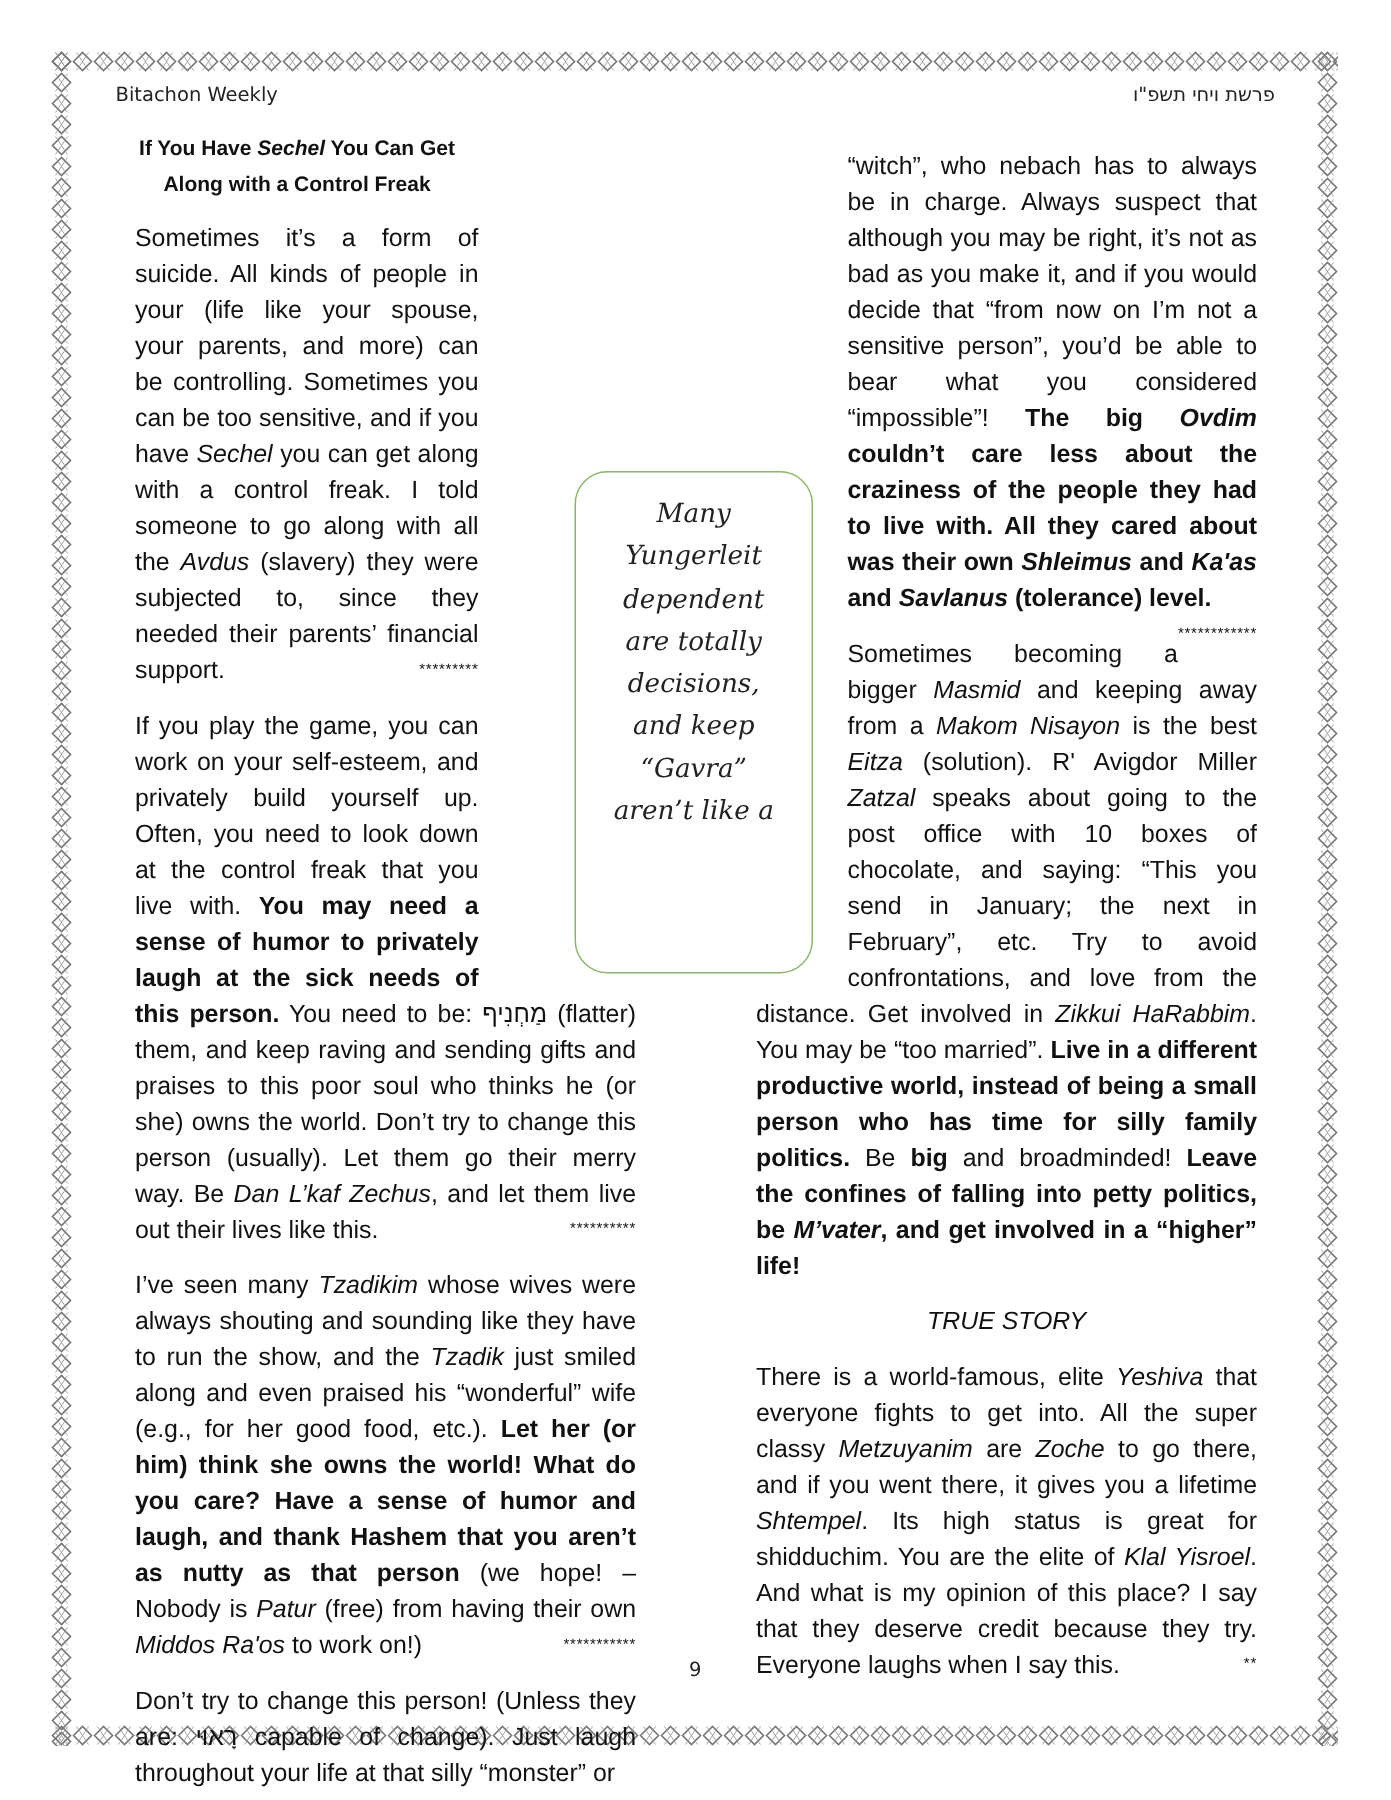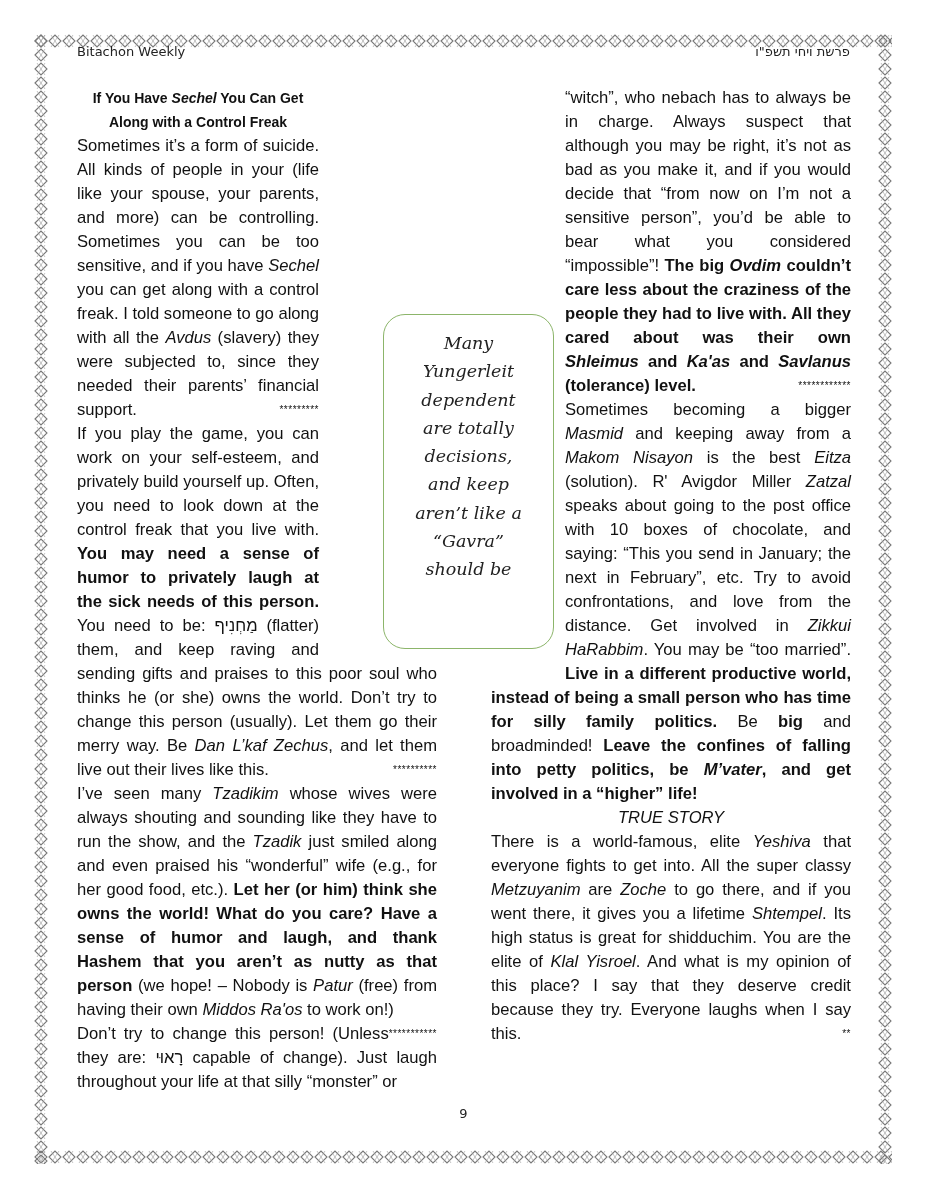--- a/index.html
+++ b/index.html
@@ -1,35 +1,35 @@
 <!DOCTYPE html>
 <html><head>
 <meta charset="utf-8">
 <style>
   html, body { margin: 0; padding: 0; background: #ffffff; }
   body { width: 927px; height: 1200px; position: relative; overflow: hidden; font-family: "Liberation Sans", sans-serif; color: #111; }
   .border-h, .border-v { position: absolute; overflow: hidden; }
   .border-h { height: 14px; }
   .border-v { width: 14px; }
   .border-h svg, .border-v svg { display: block; }
-  .hdr { position: absolute; top: 44px; font-size: 13.5px; color: #222; }
+  .hdr { position: absolute; top: 56px; font-size: 13.5px; color: #222; }
   .hdr-left { left: 77px; font-family: "DejaVu Sans", sans-serif; font-size: 13px; }
   .hdr-right { right: 77px; direction: rtl; font-family: "DejaVu Sans", sans-serif; font-size: 13px; }
   .col { position: absolute; top: 86px; font-size: 16.6px; line-height: 24px; text-align: justify; }
   .col-left { left: 77px; width: 360px; }
   .col-right { left: 491px; width: 360px; }
-  .col p { margin: 0; }
+  .col p { margin: 13px; }
   .h { font-weight: bold; text-align: center; font-size: 14px; line-height: 24px; margin: 0; }
   .center { text-align: center; font-style: italic; }
   .stars { float: right; font-size: 10px; letter-spacing: 0.5px; }
   .i { font-style: italic; }
   .b { font-weight: bold; }
   .float-l { float: right; width: 118px; height: 340px; margin: 0 0 0 0; }
   .float-r { float: left; width: 74px; height: 362px; }
-  .callout { position: absolute; left: 383px; top: 314px; width: 171px; height: 335px; border: 1.5px solid #8cb56a; border-radius: 22px; box-sizing: border-box; text-align: center; font-family: "DejaVu Serif", serif; font-style: italic; font-size: 17.5px; line-height: 28.3px; color: #222; padding-top: 14px; background: #fff; }
+  .callout { position: absolute; left: 383px; top: 314px; width: 159px; height: 335px; border: 1.5px solid #8cb56a; border-radius: 22px; box-sizing: border-box; text-align: center; font-family: "DejaVu Serif", serif; font-style: italic; font-size: 17.5px; line-height: 28.3px; color: #222; padding-top: 14px; background: #fff; }
   .pgnum { position: absolute; left: 0; width: 927px; top: 1106px; text-align: center; font-family: "DejaVu Sans", sans-serif; font-size: 13px; color: #222; }
 </style>
 </head>
 <body>
 
 <div class="border-h" style="left:34px; top:34px; width:858px;">
     <svg width="858" height="14">
       <defs>
         <pattern id="ph" width="14" height="14" patternUnits="userSpaceOnUse">
           <path d="M1 7 L7 1 L13 7 L7 13 Z" fill="none" stroke="#777" stroke-width="1.1"></path>
@@ -75,18 +75,17 @@
   <p><span>There is a world-famous, elite </span><span class="i">Yeshiva</span><span> that everyone fights to get into. All the super classy </span><span class="i">Metzuyanim</span><span> are </span><span class="i">Zoche</span><span> to go there, and if you went there, it gives you a lifetime </span><span class="i">Shtempel</span><span>. Its high status is great for shidduchim. You are the elite of </span><span class="i">Klal Yisroel</span><span>. And what is my opinion of this place? I say that they deserve credit because they try. Everyone laughs when I say this.</span><span class="stars">**</span></p>
 </div>
 
 <div class="callout">
   <div>Many</div>
   <div>Yungerleit</div>
   <div>dependent</div>
   <div>are totally</div>
   <div>decisions,</div>
   <div>and keep</div>
+  <div>“Gavra”</div>
   <div>aren’t like a</div>
-  <div>“Gavra”</div>
-  <div>should be</div>
 </div>
 
 <div class="pgnum">9</div>
 
 </body></html>

